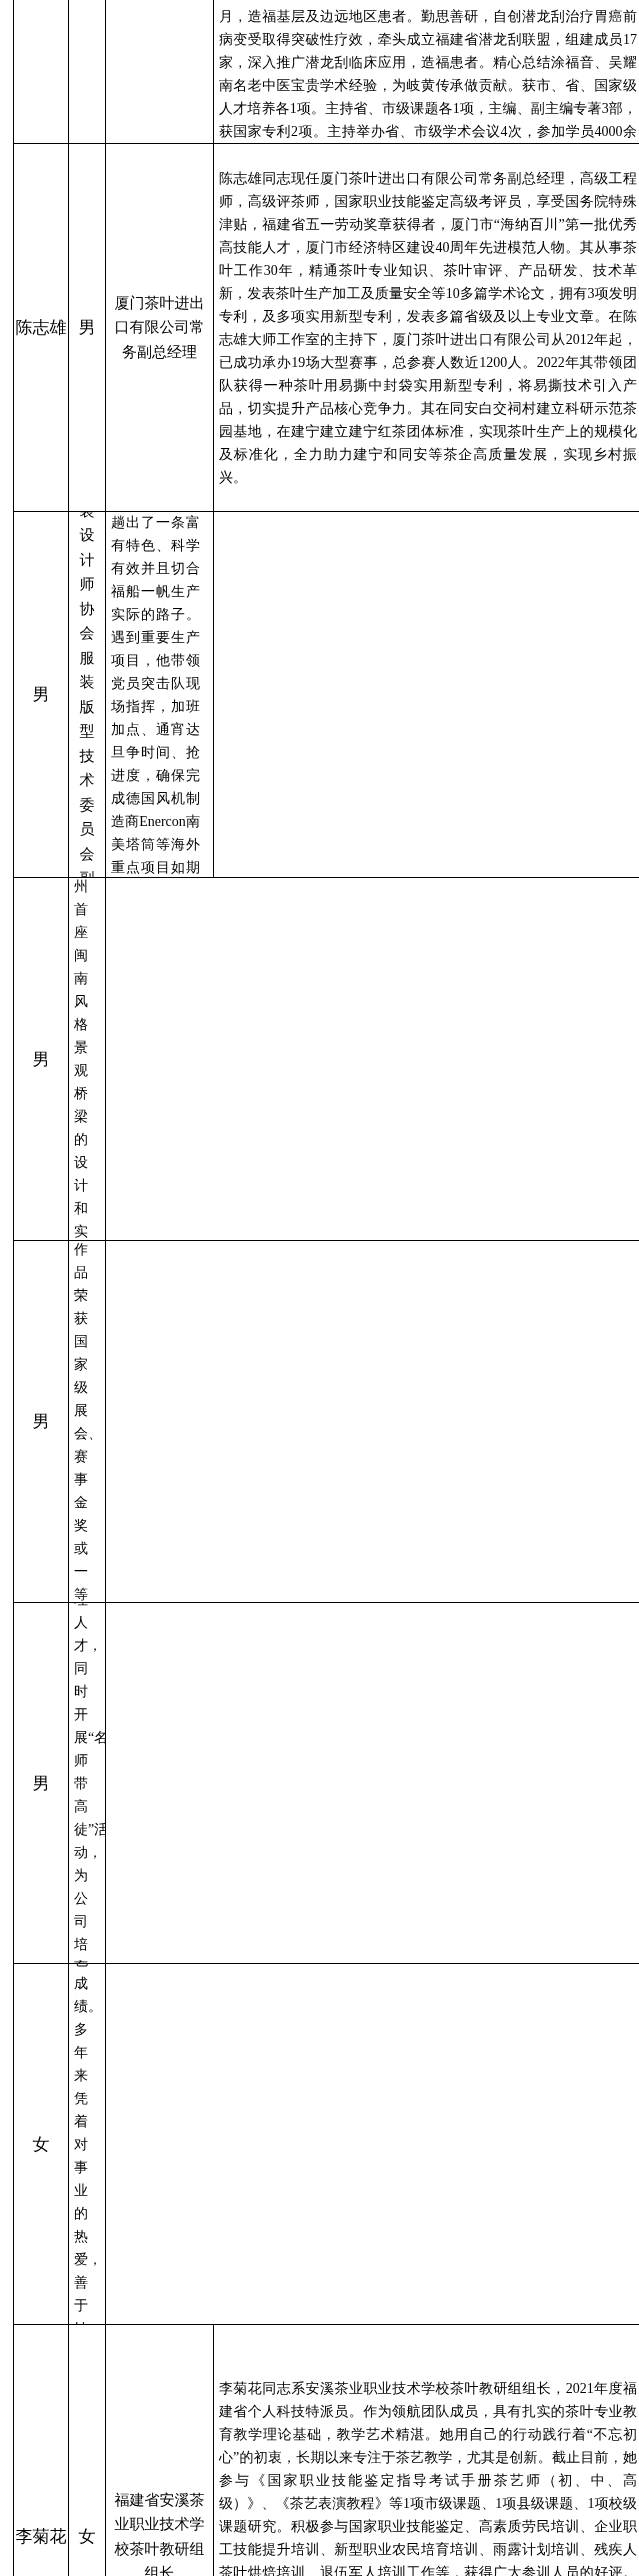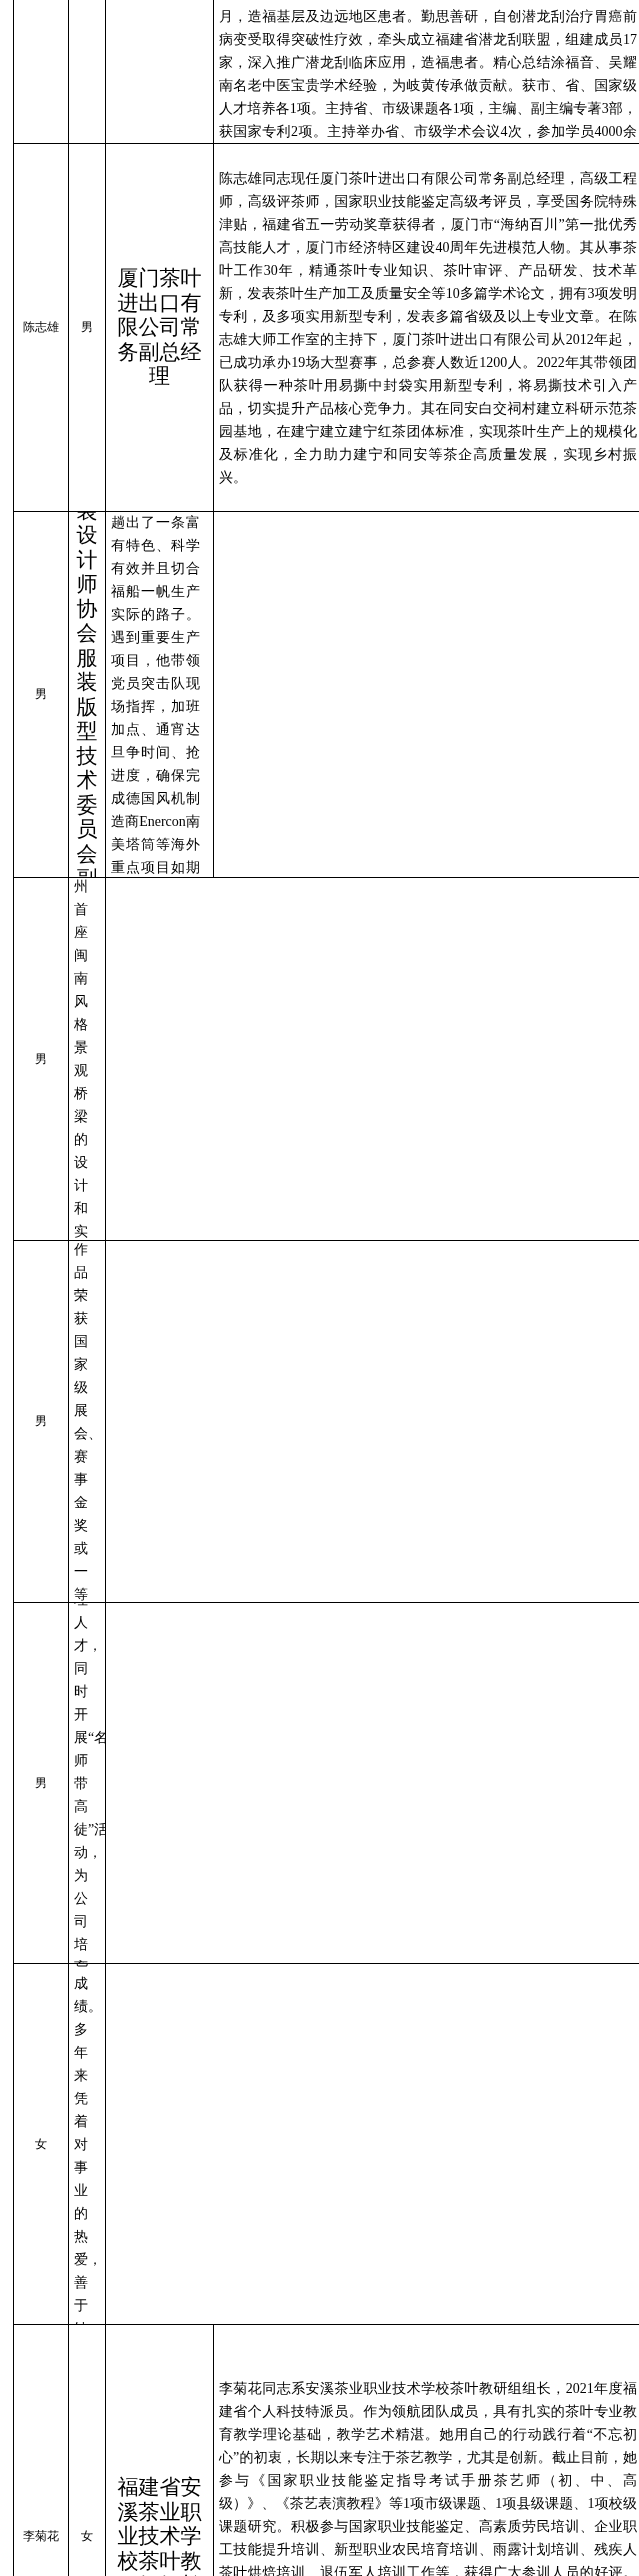--- a/index.html
+++ b/index.html
@@ -3,23 +3,23 @@
 <meta charset="utf-8">
 <style>
   html,body{margin:0;padding:0;}
   body{background:#fff;font-family:"Liberation Serif","DejaVu Serif",serif;color:#000;}
   .page{position:relative;width:640px;height:2576px;overflow:hidden;background:#fff;}
   .tbl{position:absolute;left:13px;top:0;width:653px;}
   .row{display:grid;grid-template-columns:55px 37px 108px 437px;box-sizing:border-box;
        border-bottom:1.6px solid #000;border-left:1.6px solid #000;}
   .cell{box-sizing:border-box;border-right:1.6px solid #000;overflow:hidden;}
   .name-cell,.gender-cell{display:flex;align-items:center;justify-content:center;
-       font-size:12px;line-height:23px;text-align:center;}
+       font-size:17px;line-height:23px;text-align:center;}
   .pos-cell{display:flex;align-items:center;justify-content:center;
-       font-size:21px;line-height:24.5px;text-align:center;padding:3.3px 5.7px;}
+       font-size:15px;line-height:24.5px;text-align:center;padding:3.3px 5.7px;}
   .desc-cell{display:flex;flex-direction:column;justify-content:center;
        font-size:14px;line-height:23px;text-align:justify;padding:4.9px 13px 4.9px 4.9px;}
   
   .r0{height:144px;} .r1{height:368px;} .r2{height:366px;} .r3{height:363px;}
   .r4{height:362px;} .r5{height:361px;} .r6{height:361px;} .r7{height:424px;}
   
   .r0 .desc-cell{justify-content:flex-start;}
   
   .r7 .desc-cell{justify-content:flex-start;padding-top:52px;}
 </style>

